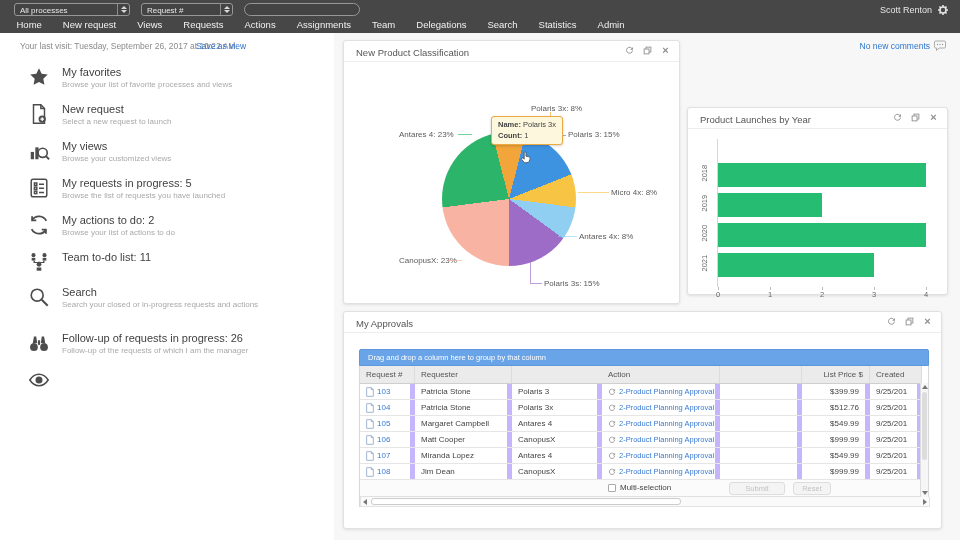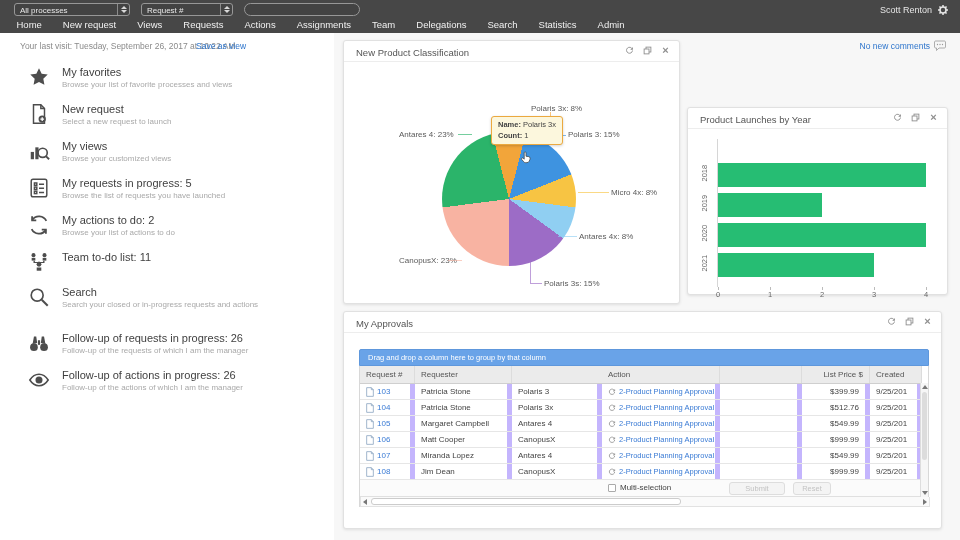--- a/index.html
+++ b/index.html
@@ -272,24 +272,20 @@
       <div>
         <div class="sb-title">Follow-up of requests in progress: 26</div>
         <div class="sb-sub">Follow-up of the requests of which I am the manager</div>
       </div>
     </div>
     <div class="sb-item">
       <span class="sb-icon"><svg viewBox="0 0 24 24" fill="none" stroke="currentColor" stroke-width="1.7">
           <path d="M2 12s4-6.2 10-6.2S22 12 22 12s-4 6.2-10 6.2S2 12 2 12z"></path>
           <circle cx="12" cy="12" r="3" fill="currentColor"></circle>
         </svg></span>
-      <div>
-        <div class="sb-title">Follow-up of actions in progress: 26</div>
-        <div class="sb-sub">Follow-up of the actions of which I am the manager</div>
-      </div>
     </div>
   </div>
 
 <div class="panel" id="pie-panel">
   <div class="panel-head">
     <div class="panel-title">New Product Classification</div>
     <div class="panel-icons">
       <span class="p-ico">
         <svg viewBox="0 0 24 24" fill="none" stroke="currentColor" stroke-width="2.4">
             <path d="M19.5 8.5A8 8 0 1 0 20 12"></path>

